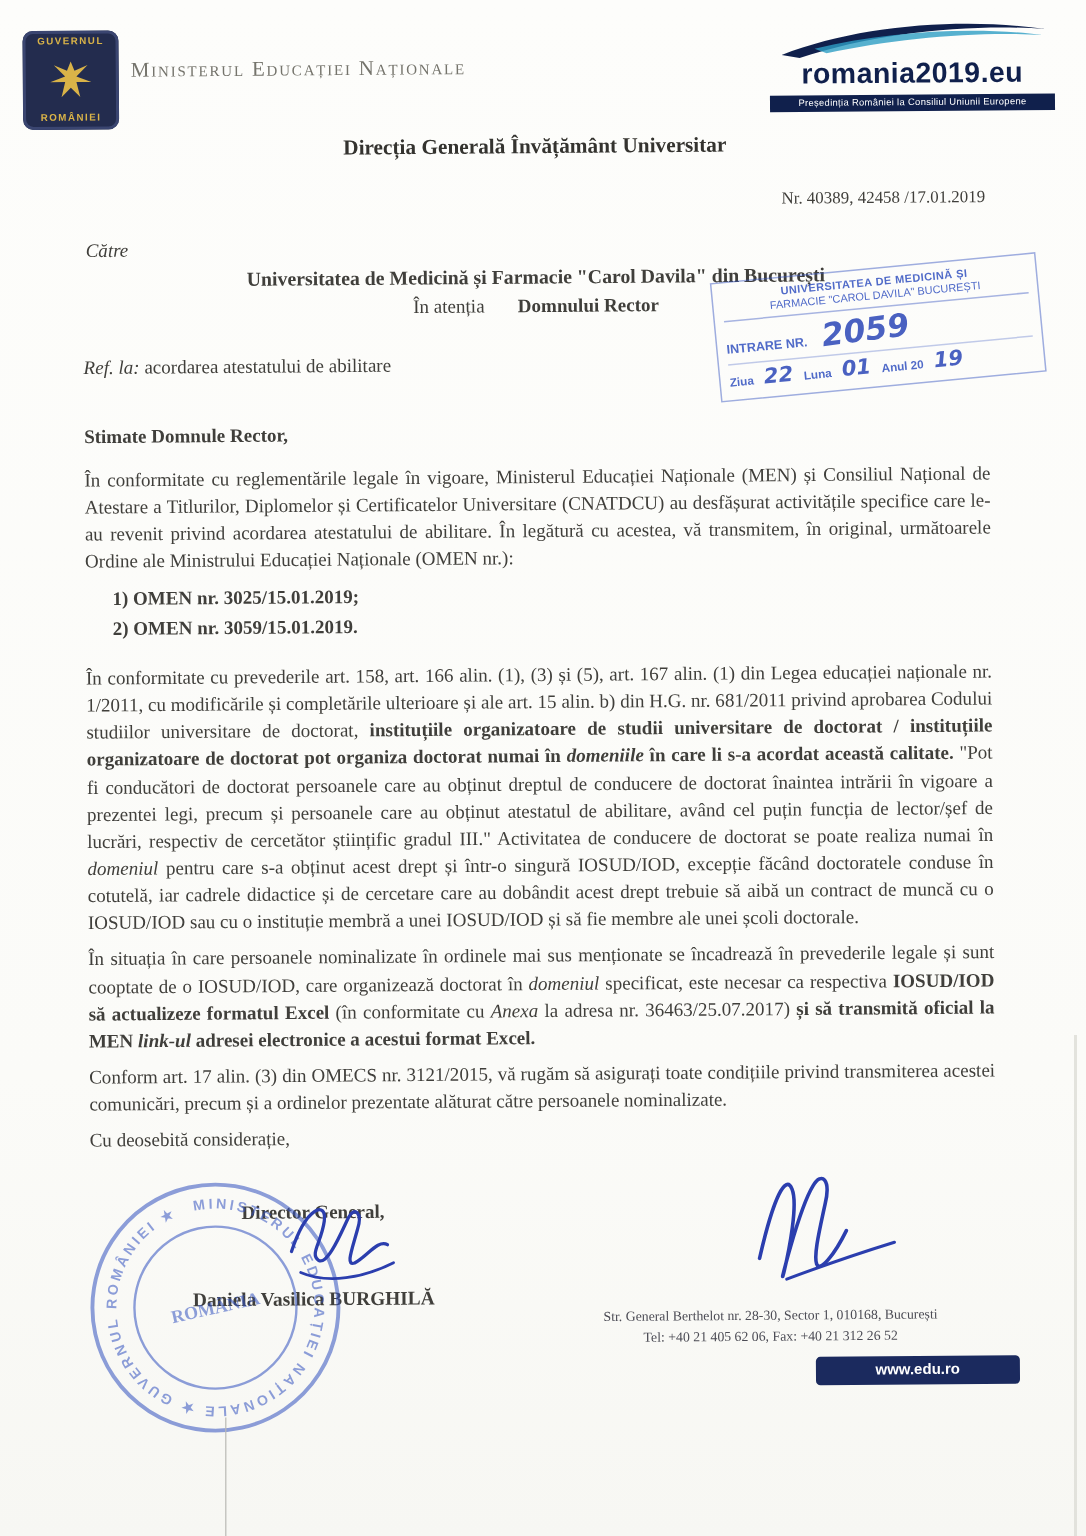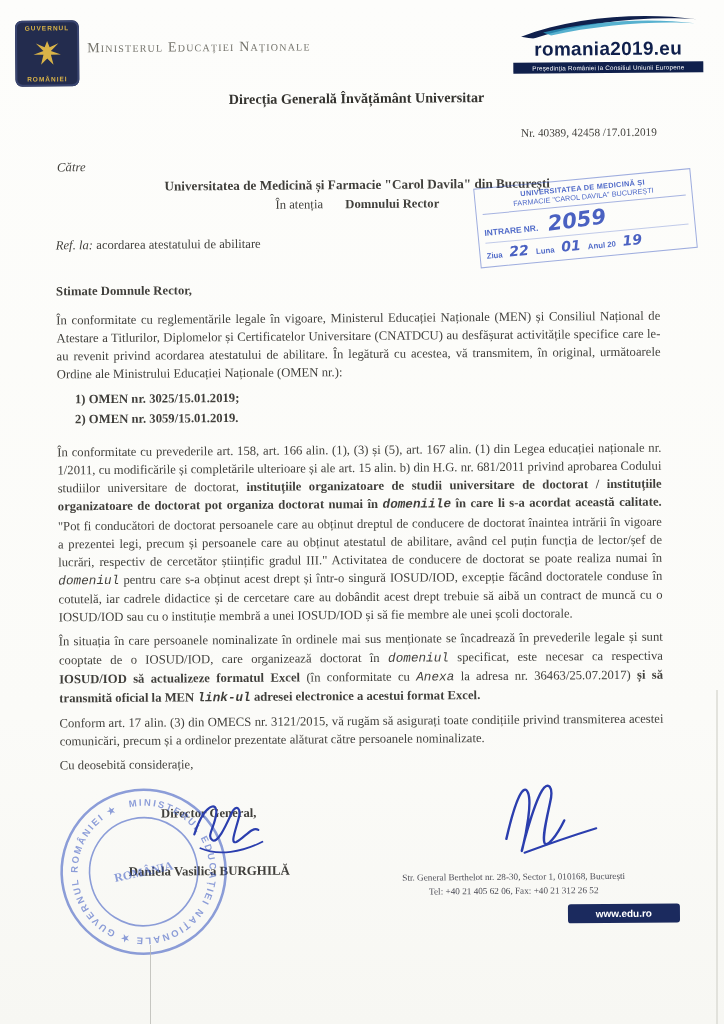--- a/index.html
+++ b/index.html
@@ -39,21 +39,21 @@
   .ref-line{margin:6px 0 28px;}
   .ref-line .lbl{font-style:italic;text-align:center;}
   .salutation{font-weight:bold;margin:0 0 11px;}
   p.just{text-align:justify;margin:0 0 6px;}
   .orders{font-weight:bold;margin:2px 0 15px 18px;}
   .orders div{margin-bottom:2px;}
   .mb16{margin-bottom:16px;}
   .mb22{margin-bottom:22px;}
   .closing{margin:4px 0 30px;}
   .b{font-weight:bold;}
-  .i{font-style:italic;font-family:Liberation Mono, monospace;}
+  .i{font-style:italic;}
 
   .sign-row{display:flex;justify-content:space-between;padding:0 38px 0 68px;}
   .sign-col{text-align:center;font-weight:bold;}
   .sign-col .name{margin-top:40px;font-size:12.9px;}
 
   
   .reg-stamp{
     position:absolute;left:478px;top:180px;width:218px;transform:rotate(-5deg);
     color:#3352c0;font-family:"Liberation Sans",sans-serif;opacity:.85;
     border:1px solid rgba(51,82,192,.55);padding:4px 6px 5px;box-sizing:border-box;
@@ -73,21 +73,21 @@
   .round-stamp{position:absolute;left:52px;top:782px;opacity:.55;transform:rotate(-12deg);}
   .sig{position:absolute;}
   .sig-left{left:185px;top:795px;}
   .sig-right{left:493px;top:778px;}
 
   
   .footer{position:absolute;left:330px;top:872px;width:360px;text-align:center;
     font-size:9.2px;color:#4c4c55;line-height:1.5;font-family:"Liberation Serif",serif;}
   .site-badge{display:inline-block;margin:6px 14px 0 auto;background:#1b2a5e;color:#fff;
     font-family:"Liberation Sans",sans-serif;font-weight:bold;font-size:10px;
-    padding:2px 28px;border-radius:3px;float:right;}
+    padding:2px 40px;border-radius:3px;float:right;}
 
   
   .artifact-v1{position:absolute;left:150px;top:945px;width:1px;height:79px;background:#b9b9b4;opacity:.8;}
   .artifact-v2{position:absolute;right:6px;top:690px;width:2px;height:334px;background:#d8d8d2;opacity:.7;}
 </style>
 </head>
 <body>
 
 <div class="page">
   <div class="tilt">

